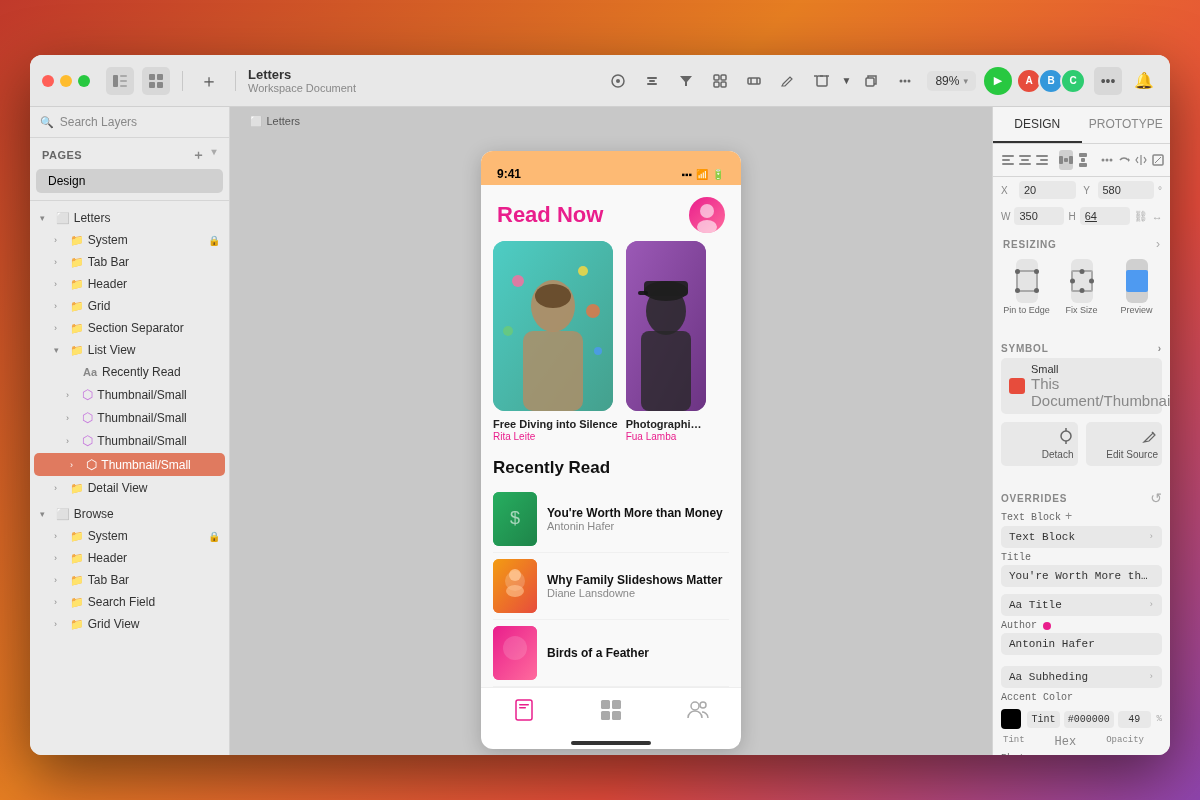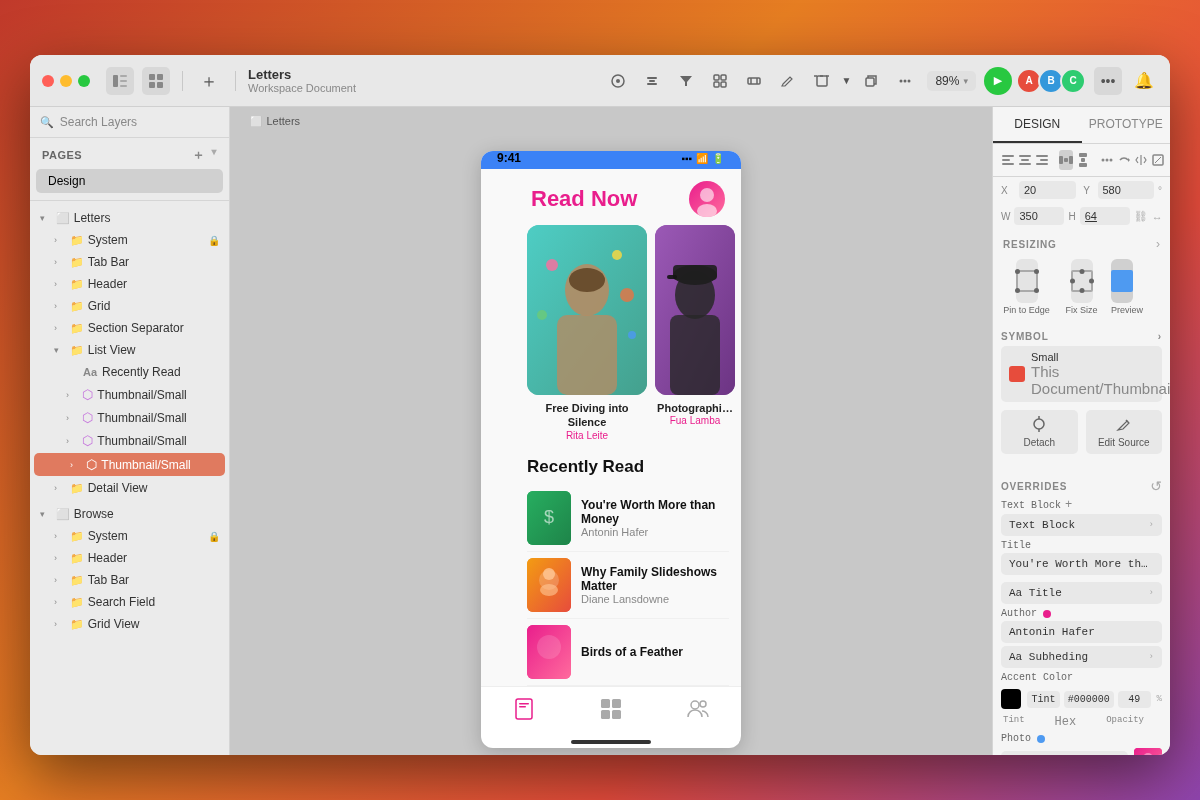--- a/index.html
+++ b/index.html
@@ -211,28 +211,28 @@
     .phone-mockup {
       width: 260px;
       background: white;
       border-radius: 12px;
       overflow: hidden;
       box-shadow: 0 4px 20px rgba(0,0,0,0.2);
       margin-top: 24px;
     }
 
     .phone-status-bar {
-      background: #3b82f6;
-      padding: 0 16px 4px;
+      background: #fdba74;
+      padding: 16px 16px 4px;
       display: flex; align-items: center; justify-content: space-between;
       font-size: 12px; font-weight: 600;
     }
     .status-icons { display: flex; gap: 4px; align-items: center; font-size: 10px; }
 
-    .phone-content { background: #f9f9f9; overflow: hidden; padding-left: 34px; }
+    .phone-content { background: #f9f9f9; overflow: hidden; }
 
     
     .read-now-header {
       display: flex; align-items: center; justify-content: space-between;
       padding: 12px 16px 8px;
     }
     .read-now-title {
       font-size: 22px; font-weight: 700;
       color: #e91e8c;
     }
@@ -255,21 +255,21 @@
       flex-shrink: 0;
     }
     .book-card-1 {
       width: 120px; height: 170px;
       background: linear-gradient(135deg, #4ecdc4 0%, #44a08d 100%);
     }
     .book-card-2 {
       width: 80px; height: 170px;
       background: linear-gradient(135deg, #9b59b6 0%, #8e44ad 100%);
     }
-    .book-info { padding: 6px 0 4px; text-align: center; }
+    .book-info { padding: 6px 0 4px; }
     .book-title { font-size: 11px; font-weight: 600; color: #222; line-height: 1.3; }
     .book-author { font-size: 10px; color: #e91e8c; }
 
     
     .recently-read-section { padding: 0 12px; }
     .recently-read-title {
       font-size: 17px; font-weight: 700; color: #111;
       margin-bottom: 8px;
     }
 
@@ -387,21 +387,21 @@
     .rd-tr { top: -3px; right: -3px; }
     .rd-bl { bottom: -3px; left: -3px; }
     .rd-br { bottom: -3px; right: -3px; }
     .rd-tc { top: -3px; left: 50%; transform: translateX(-50%); }
     .rd-bc { bottom: -3px; left: 50%; transform: translateX(-50%); }
     .rd-ml { top: 50%; left: -3px; transform: translateY(-50%); }
     .rd-mr { top: 50%; right: -3px; transform: translateY(-50%); }
 
     .resize-label {
       font-size: 9px; color: #666; text-align: center;
-      margin-top: 2px; margin-bottom: 4px;
+      margin-top: 2px; margin-bottom: 16px;
     }
 
     .symbol-section { padding: 4px 8px; }
     .symbol-header {
       font-size: 10px; font-weight: 600; color: #888;
       letter-spacing: 0.8px; text-transform: uppercase;
       display: flex; align-items: center; justify-content: space-between;
       padding: 4px 0;
     }
     .symbol-select {
@@ -413,21 +413,21 @@
     }
     .symbol-name { font-size: 11px; font-weight: 500; color: #333; }
     .symbol-source { font-size: 15px; color: #888; }
     .symbol-actions {
       display: flex; gap: 8px; padding: 4px 0;
     }
     .sym-btn {
       flex: 1; background: #e8e8e8; border-radius: 5px;
       padding: 6px 4px; text-align: center;
       font-size: 10px; color: #555; cursor: pointer;
-      display: flex; flex-direction: column; align-items: center; gap: 2px;
+      display: flex; flex-direction: column; align-items: flex-end; gap: 2px;
     }
     .sym-icon { font-size: 14px; }
 
     .overrides-section { padding: 4px 8px; }
     .overrides-header {
       display: flex; align-items: center; justify-content: space-between;
       padding: 4px 0;
     }
     .overrides-title {
       font-size: 10px; font-weight: 600; color: #888;
@@ -994,21 +994,21 @@
           <div class="resize-btn">
             <div class="resize-inner">
               <div class="resize-dot rd-tc"></div>
               <div class="resize-dot rd-bc"></div>
               <div class="resize-dot rd-ml"></div>
               <div class="resize-dot rd-mr"></div>
             </div>
           </div>
           <div class="resize-label">Fix Size</div>
         </div>
-        <div style="display:flex;flex-direction:column;align-items:flex-start">
+        <div style="display:flex;flex-direction:column;align-items:center">
           <div class="resize-btn active">
             <div class="resize-inner" style="background:#4e9af1;border-color:#4e9af1;">
             </div>
           </div>
           <div class="resize-label">Preview</div>
         </div>
       </div>
 
       <div class="symbol-section">
         <div class="symbol-header">
@@ -1083,21 +1083,21 @@
         </div>
 
         <div class="override-row">
           <div class="override-label">
             <span>Author</span>
             <span style="width:8px;height:8px;border-radius:50%;background:#e91e8c;display:inline-block;margin-left:2px"></span>
           </div>
           <div class="override-value">
             <span>Antonin Hafer</span>
           </div>
-          <div class="override-value" style="margin-top:3px">
+          <div class="override-value" style="margin-top:11px">
             <span>Aa Subheding</span>
             <span class="chevron-right">›</span>
           </div>
         </div>
 
         <div class="override-row">
           <div class="override-label">
             <span>Accent Color</span>
           </div>
           <div class="color-row">

